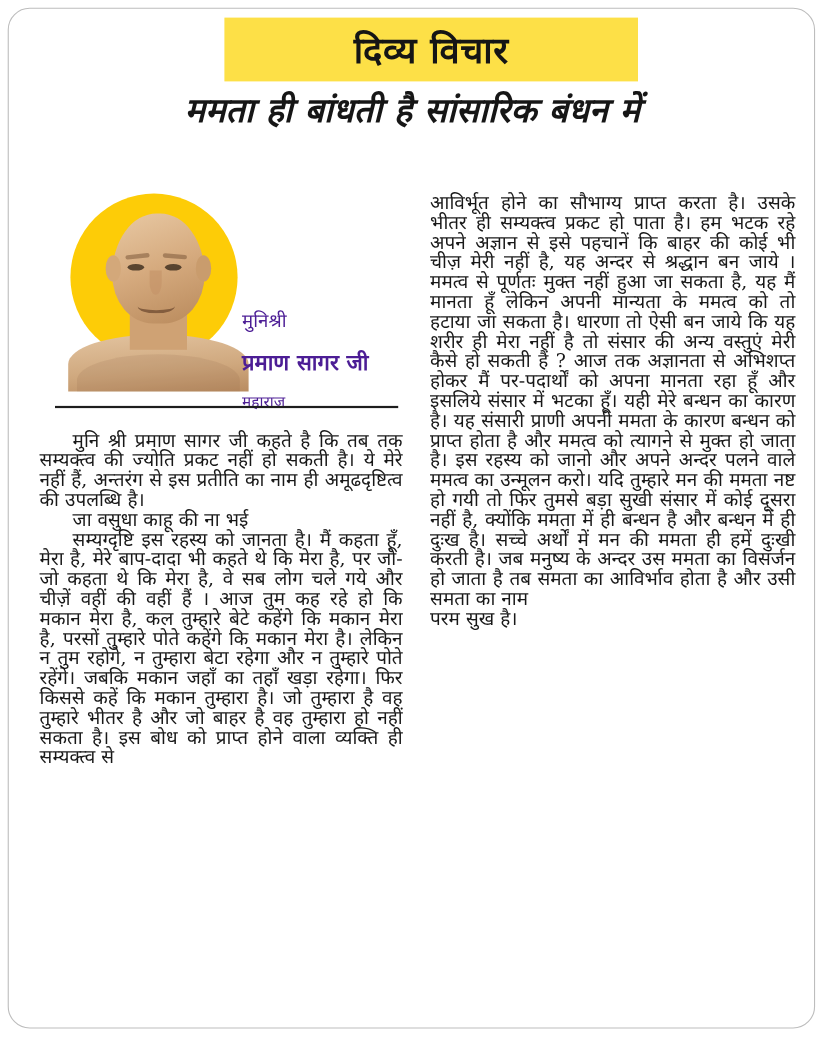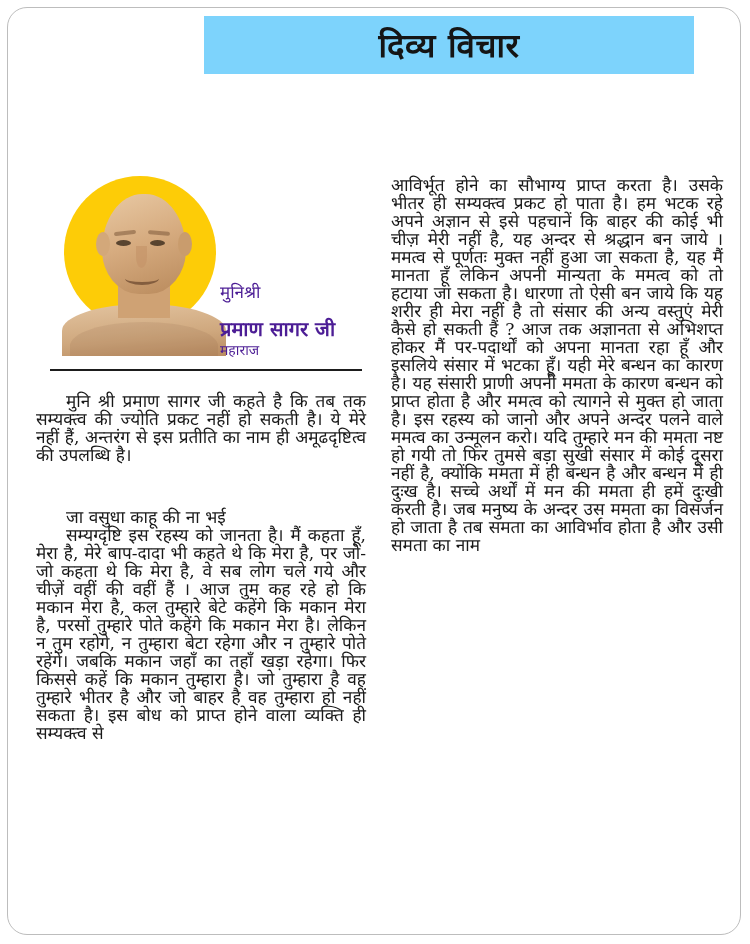--- a/index.html
+++ b/index.html
@@ -27,23 +27,23 @@
     border-radius: 20px;
     background: #ffffff;
     overflow: hidden;
   }
 
   
   .masthead {
     position: absolute;
     left: 196px;
     top: 8px;
-    width: 490px;
+    width: 376px;
     height: 58px;
-    background: #7dd3fc;
+    background: #fde047;
     display: flex;
     align-items: center;
     justify-content: center;
   }
   .masthead-title {
     font-family: "DejaVu Sans", sans-serif;
     font-weight: 700;
     font-size: 33px;
     line-height: 1;
     color: #151515;
@@ -188,21 +188,21 @@
     position: absolute;
     left: 212px;
     top: 274px;
     width: 170px;
     font-family: "DejaVu Sans", sans-serif;
     color: #4c1d95;
     line-height: 1.22;
   }
   .cap-1 { font-size: 17px; font-weight: 400; }
   .cap-2 { font-size: 20px; font-weight: 700; margin-top: 14px; white-space: nowrap; }
-  .cap-3 { font-size: 14px; font-weight: 400; margin-top: 1px; }
+  .cap-3 { font-size: 14px; font-weight: 400; margin-top: 17px; }
 
   
   .rule {
     position: absolute;
     left: 42px;
     top: 361px;
     width: 312px;
     height: 0;
     border-top: 2.5px solid #1d1d1d;
   }
@@ -228,32 +228,32 @@
     width: 332px;
   }
   .col p {
     margin: 0;
   }
   .col p.indent {
     text-indent: 30px;
   }
   .col p.last {
     text-align: left;
-    margin-top: 44px;
   }
 </style>
 </head>
 <body>
 
 <div class="card">
 
   <div class="masthead">
     <div class="masthead-title">दिव्य विचार</div>
   </div>
 
+  <div class="headline">ममता ही बांधती है सांसारिक बंधन में</div>
 
   <div class="portrait-wrap">
     <div class="halo"></div>
     <div class="figure">
       <div class="torso"></div>
       <div class="shoulder-shade"></div>
       <div class="neck"></div>
       <div class="head"></div>
       <div class="ear-l"></div>
       <div class="ear-r"></div>
@@ -275,15 +275,16 @@
   <div class="rule"></div>
 
   <div class="col col-left">
     <p class="indent">मुनि श्री प्रमाण सागर जी कहते है कि तब तक सम्यक्त्व की ज्योति प्रकट नहीं हो सकती है। ये मेरे नहीं हैं, अन्तरंग से इस प्रतीति का नाम ही अमूढदृष्टित्व की उपलब्धि है।</p>
     <p class="indent last">जा वसुधा काहू की ना भई</p>
     <p class="indent">सम्यग्दृष्टि इस रहस्य को जानता है। मैं कहता हूँ, मेरा है, मेरे बाप-दादा भी कहते थे कि मेरा है, पर जो-जो कहता थे कि मेरा है, वे सब लोग चले गये और चीज़ें वहीं की वहीं हैं । आज तुम कह रहे हो कि मकान मेरा है, कल तुम्हारे बेटे कहेंगे कि मकान मेरा है, परसों तुम्हारे पोते कहेंगे कि मकान मेरा है। लेकिन न तुम रहोगे, न तुम्हारा बेटा रहेगा और न तुम्हारे पोते रहेंगे। जबकि मकान जहाँ का तहाँ खड़ा रहेगा। फिर किससे कहें कि मकान तुम्हारा है। जो तुम्हारा है वह तुम्हारे भीतर है और जो बाहर है वह तुम्हारा हो नहीं सकता है। इस बोध को प्राप्त होने वाला व्यक्ति ही सम्यक्त्व से</p>
   </div>
 
   <div class="col col-right">
     <p>आविर्भूत होने का सौभाग्य प्राप्त करता है। उसके भीतर ही सम्यक्त्व प्रकट हो पाता है। हम भटक रहे अपने अज्ञान से इसे पहचानें कि बाहर की कोई भी चीज़ मेरी नहीं है, यह अन्दर से श्रद्धान बन जाये । ममत्व से पूर्णतः मुक्त नहीं हुआ जा सकता है, यह मैं मानता हूँ लेकिन अपनी मान्यता के ममत्व को तो हटाया जा सकता है। धारणा तो ऐसी बन जाये कि यह शरीर ही मेरा नहीं है तो संसार की अन्य वस्तुएं मेरी कैसे हो सकती हैं ? आज तक अज्ञानता से अभिशप्त होकर मैं पर-पदार्थों को अपना मानता रहा हूँ और इसलिये संसार में भटका हूँ। यही मेरे बन्धन का कारण है। यह संसारी प्राणी अपनी ममता के कारण बन्धन को प्राप्त होता है और ममत्व को त्यागने से मुक्त हो जाता है। इस रहस्य को जानो और अपने अन्दर पलने वाले ममत्व का उन्मूलन करो। यदि तुम्हारे मन की ममता नष्ट हो गयी तो फिर तुमसे बड़ा सुखी संसार में कोई दूसरा नहीं है, क्योंकि ममता में ही बन्धन है और बन्धन में ही दुःख है। सच्चे अर्थों में मन की ममता ही हमें दुःखी करती है। जब मनुष्य के अन्दर उस ममता का विसर्जन हो जाता है तब समता का आविर्भाव होता है और उसी समता का नाम</p>
+    <p class="last">परम सुख है।</p>
   </div>
 
 </div>
 
 </body></html>

